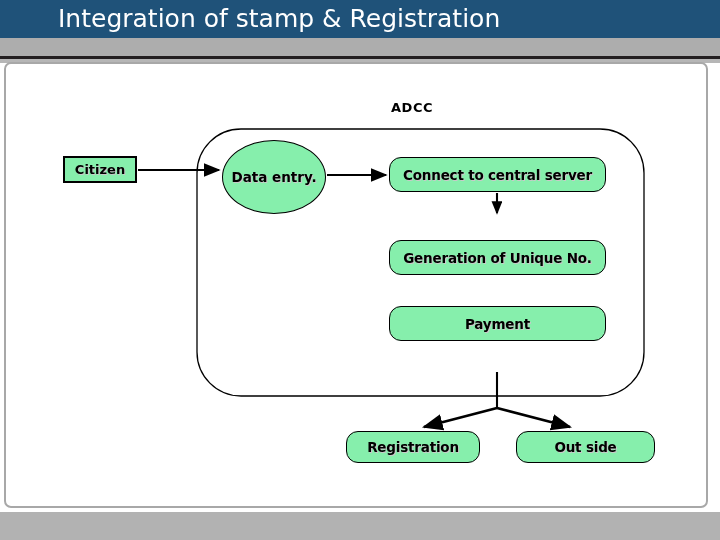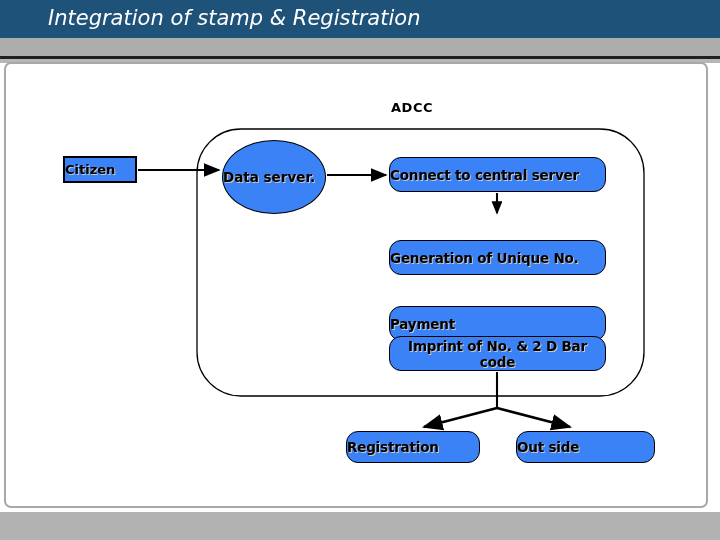--- a/index.html
+++ b/index.html
@@ -25,32 +25,31 @@
   
   .title-bar {
     position: absolute;
     left: 0; top: 0;
     width: 720px;
     height: 38px;
     background: #1f5279;
   }
   .title-text {
     position: absolute;
-    left: 48px;
+    left: 58px;
     top: 2px;
     width: 620px;
     height: 34px;
     line-height: 33px;
     color: #ffffff;
-    font-size: 21px;
+    font-size: 25px;
     font-family: "DejaVu Sans", sans-serif;
     font-weight: 400;
     letter-spacing: 0px;
     white-space: nowrap;
-    font-style: italic;
   }
   .band-gray {
     position: absolute;
     left: 0; top: 38px;
     width: 720px;
     height: 18px;
     background: #adadad;
   }
   .band-rule {
     position: absolute;
@@ -107,26 +106,26 @@
     color: #000000;
     letter-spacing: 0.5px;
   }
 
   
   .node {
     position: absolute;
     box-sizing: border-box;
     display: flex;
     align-items: center;
-    justify-content: flex-start;
+    justify-content: center;
     text-align: center;
     color: #000000;
     font-family: "DejaVu Sans", sans-serif;
     font-weight: bold;
-    background: #3b82f6;
+    background: #86efac;
   }
   .node-rrect {
     border: 1.4px solid #000000;
     border-radius: 12px;
     font-size: 13.5px;
     letter-spacing: -0.2px;
     text-shadow: 1px 1px 0 #c9c9c9;
   }
   .node-rect {
     border: 2.6px solid #000000;
@@ -202,38 +201,35 @@
       <line x1="497" y1="400" x2="570" y2="419" stroke="#000000" stroke-width="2.6" marker-end="url(#ah)"></line>
     </svg>
 
     <div class="adcc-label">ADCC</div>
 
     <div class="node node-rect" id="n-citizen">
       <span>Citizen</span>
     </div>
 
     <div class="node node-ellipse" id="n-dataentry">
-      <span>Data server.</span>
+      <span>Data entry.</span>
     </div>
 
     <div class="node node-rrect" id="n-connect">
       <span>Connect to central server</span>
     </div>
 
     <div class="node node-rrect" id="n-generate">
       <span>Generation of Unique No.</span>
     </div>
 
     <div class="node node-rrect" id="n-payment">
       <span>Payment</span>
     </div>
 
-    <div class="node node-rrect" id="n-imprint">
-      <span>Imprint of No. &amp; 2 D Bar code</span>
-    </div>
 
     <div class="node node-rrect" id="n-registration">
       <span>Registration</span>
     </div>
 
     <div class="node node-rrect" id="n-outside">
       <span>Out side</span>
     </div>
 
   </div>

